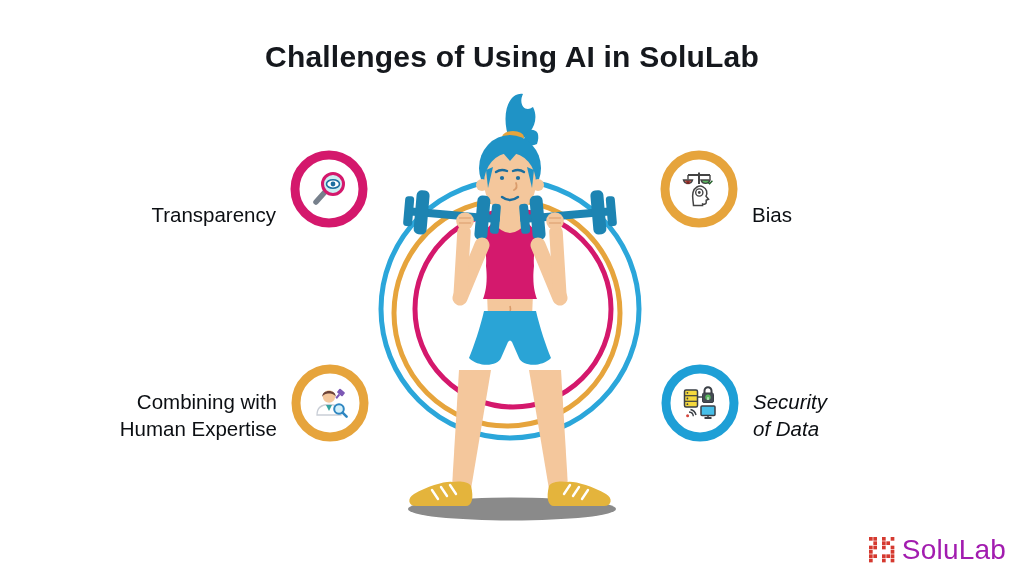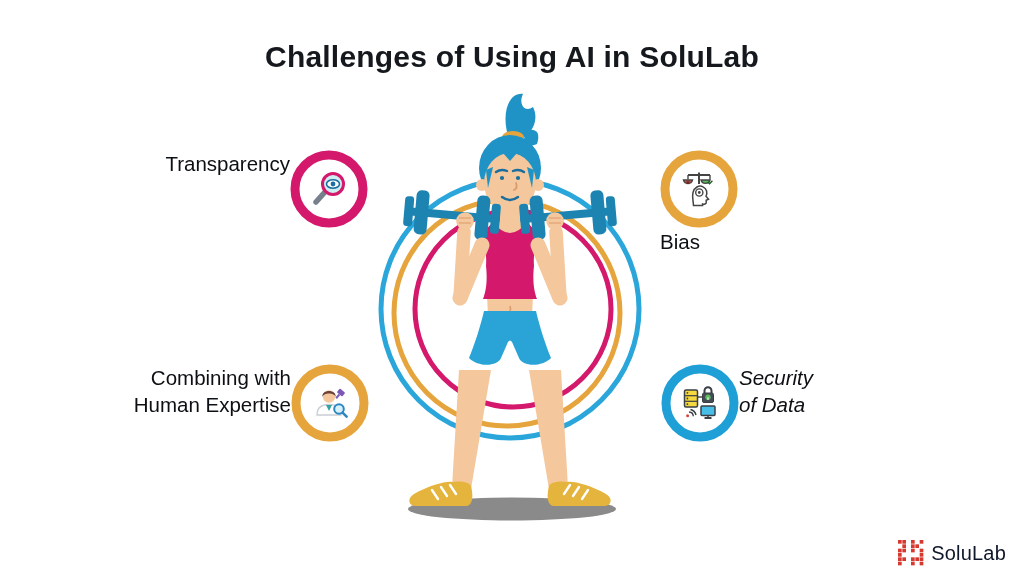--- a/index.html
+++ b/index.html
@@ -5,42 +5,42 @@
   * { margin:0; padding:0; box-sizing:border-box; }
   body { font-family:"Liberation Sans", sans-serif; background:#ffffff; }
   .canvas { position:relative; width:1024px; height:576px; background:#ffffff; overflow:hidden; }
 
   .title {
     position:absolute; left:0; top:40px; width:100%;
     text-align:center; font-size:30px; font-weight:bold; color:#15181d;
     letter-spacing:0.2px;
   }
 
-  .callout { position:absolute; display:flex; align-items:flex-start; }
+  .callout { position:absolute; display:flex; align-items:flex-end; gap:14px; }
   .callout .label {
     font-size:20.5px; color:#0c0f13; line-height:1.32; font-weight:400;
   }
   .callout.left-side { flex-direction:row; }
   .callout.left-side .label { text-align:right; }
   .co-tl { top:150px; right:656px; }
-  .co-tr { top:150px; left:660px;flex-direction:column; }
+  .co-tr { top:150px; left:660px; }
   .co-bl { top:364px; right:655px; }
   .co-br { top:364px; left:661px; }
   .co-bl .label { width:182px; }
   .co-br .label { width:92px;font-style:italic; }
 
   .icon-badge { width:78px; height:78px; flex:0 0 auto; }
 
   .illustration { position:absolute; left:360px; top:90px; width:300px; height:440px; }
 
   .footer-logo {
     position:absolute; right:18px; bottom:10px;
     display:flex; align-items:center; gap:7px;
   }
-  .footer-logo .logo-text { font-size:20px; font-weight:500; color:#0f172a; letter-spacing:0.2px; }
+  .footer-logo .logo-text { font-size:28px; font-weight:500; color:#a21caf; letter-spacing:0.2px; }
 </style>
 </head>
 <body>
 
 <div class="canvas">
 
   <div class="title">Challenges of Using AI in SoluLab</div>
 
   <div class="callout left-side co-tl">
     <div class="label">Transparency</div>

